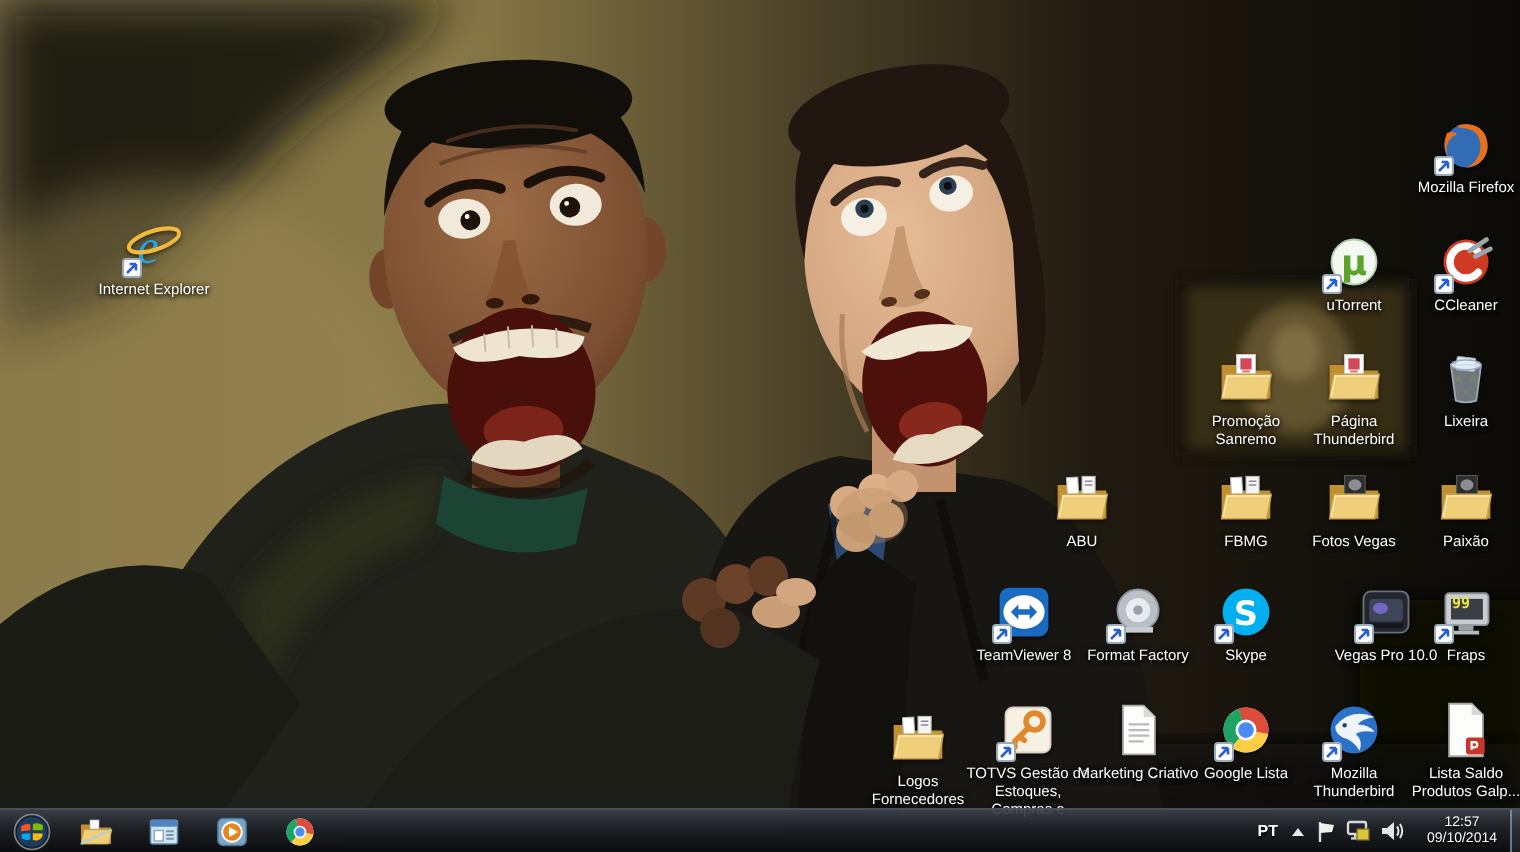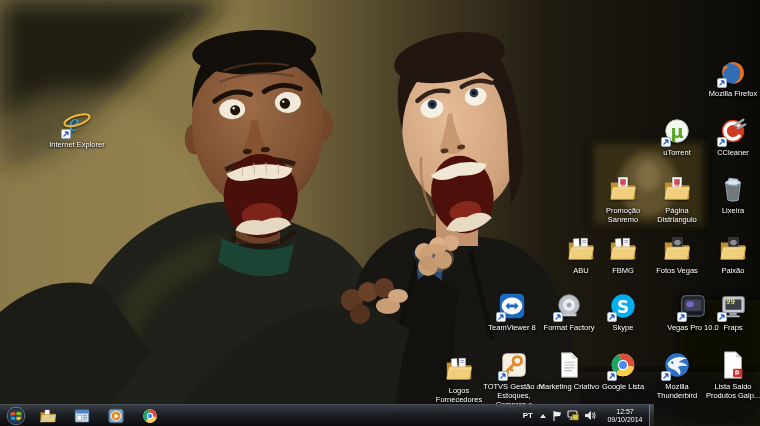--- a/index.html
+++ b/index.html
@@ -19,21 +19,21 @@
   .sc-badge{position:absolute;left:-1px;bottom:-1px;width:10px;height:10px;}
   .sc-badge svg{width:10px;height:10px;filter:none;}
   .di-label{
     margin-top:2px;font-size:7.5px;line-height:9px;color:#fff;
     text-shadow:0 1px 2px rgba(0,0,0,.95),0 0 3px rgba(0,0,0,.85);
     word-wrap:break-word;
   }
 
   
   .taskbar{
-    position:absolute;left:0;bottom:0;width:654px;height:22px;z-index:5;
+    position:absolute;left:0;bottom:0;width:760px;height:22px;z-index:5;
     background:linear-gradient(180deg,rgba(60,66,74,.92) 0%,rgba(28,31,37,.94) 45%,rgba(12,13,16,.96) 100%);
     border-top:1px solid rgba(140,160,180,.45);
     box-sizing:border-box;
   }
   .tb-item{
     position:absolute;top:0;height:21px;width:28px;
     display:flex;align-items:center;justify-content:center;
   }
   .tb-item svg{width:18px;height:18px;display:block;}
   .tb-start svg{width:20px;height:20px;}
@@ -261,34 +261,34 @@
         <div class="di-img">
           <svg viewBox="0 0 32 32">
             <path d="M3,9 L12,9 L14,12 L29,12 L29,27 L3,27 Z" fill="#c08f2f"></path>
             <rect x="11" y="3.5" width="10" height="10.5" fill="#fff" stroke="#ccc" stroke-width="0.6"></rect>
             <path d="M13,5.5 h6 v6 h-6 Z" fill="#d04a5a"></path>
             <path d="M14,12.5 h4" stroke="#c66" stroke-width="1"></path>
             <path d="M3,27 L5.5,14 L29.5,14 L27,27 Z" fill="#efcf7a" stroke="#c9a14a" stroke-width="0.8"></path>
             <path d="M3.8,26 L6,14.9 L29,14.9" fill="none" stroke="#f7e3a8" stroke-width="1"></path>
           </svg>
         </div>
-        <div class="di-label">Página Distriangulo</div>
+        <div class="di-label">Página Thunderbird</div>
       </div>
       <div class="desktop-icon" style="left: 701px; top: 174px;">
         <div class="di-img">
           <svg viewBox="0 0 32 32">
             <rect x="11" y="5" width="10" height="7" rx="1" fill="#dce9f4" stroke="#99aabb" stroke-width="0.6" transform="rotate(6 16 8)"></rect>
             <path d="M8,9 L24,9 L21.5,28 Q16,30 10.5,28 Z" fill="rgba(196,212,224,0.55)" stroke="#93a7b5" stroke-width="1"></path>
             <ellipse cx="16" cy="9" rx="8" ry="2.6" fill="rgba(225,238,248,0.8)" stroke="#99aabb" stroke-width="0.7"></ellipse>
             <path d="M12,14 l2,4 h-4 Z M20,14 l2,4 h-4 Z M14,22 h4 l-2,4 Z" fill="#6f8a68" opacity="0.8"></path>
           </svg>
         </div>
         <div class="di-label">Lixeira</div>
       </div>
-      <div class="desktop-icon" style="left: 549px; top: 234px;">
+      <div class="desktop-icon" style="left: 509px; top: 234px;">
         <div class="di-img">
           <svg viewBox="0 0 32 32">
             <path d="M3,9 L12,9 L14,12 L29,12 L29,27 L3,27 Z" fill="#c08f2f"></path>
             <g transform="rotate(-3 12 10)">
               <rect x="8" y="5" width="6" height="9" fill="#fff" stroke="#bbb" stroke-width="0.6"></rect>
             </g>
             <rect x="16" y="4.5" width="7" height="9.5" fill="#f6f4ee" stroke="#bbb" stroke-width="0.6"></rect>
             <path d="M17.5,7 h4 M17.5,9 h4" stroke="#88a" stroke-width="0.8"></path>
             <path d="M3,27 L5.5,14 L29.5,14 L27,27 Z" fill="#efcf7a" stroke="#c9a14a" stroke-width="0.8"></path>
             <path d="M3.8,26 L6,14.9 L29,14.9" fill="none" stroke="#f7e3a8" stroke-width="1"></path>

